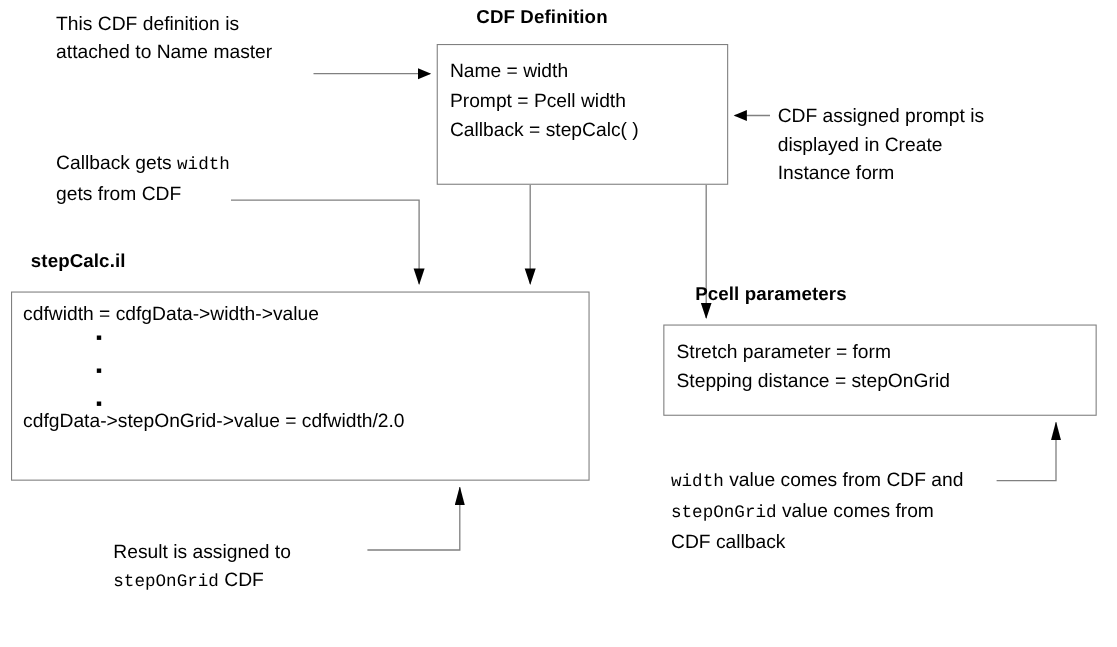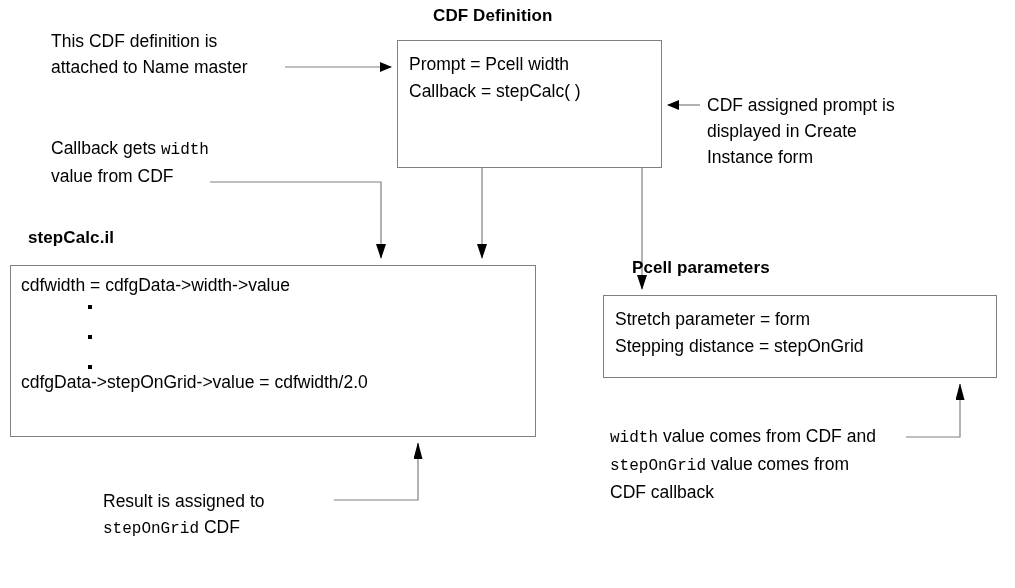--- a/index.html
+++ b/index.html
@@ -76,21 +76,21 @@
   #code-title     { left: 28px; top: 228px; }
   #code-box       { left: 10px; top: 265px; width: 526px; height: 172px; }
   #code-line-1    { left: 21px; top: 272px; }
   #code-dots      { left: 80px; top: 305px; width: 20px; }
   #code-line-2    { left: 21px; top: 369px; }
 
   #pcell-title    { left: 632px; top: 258px; }
   #pcell-box      { left: 603px; top: 295px; width: 394px; height: 83px; }
   #pcell-lines    { left: 615px; top: 306px; }
 
-  #note-attached  { left: 51px; top: 28px; }
+  #note-attached  { left: 51px; top: 8px; }
   #note-callback  { left: 51px; top: 135px; }
   #note-prompt    { left: 707px; top: 92px; }
   #note-result    { left: 103px; top: 488px; }
   #note-values    { left: 610px; top: 423px; }
 </style>
 </head>
 <body>
 
 <div id="canvas">
 
@@ -123,20 +123,21 @@
     <path d="M334,500 L418,500 L418,443" fill="none" stroke="#808080" stroke-width="1.2" marker-end="url(#arrow-u)"></path>
 
     <path d="M906,437 L960,437 L960,384" fill="none" stroke="#808080" stroke-width="1.2" marker-end="url(#arrow-u)"></path>
   </svg>
 
   <div class="box-title" id="cdf-title">CDF Definition</div>
 
   <div class="box" id="cdf-box"></div>
 
   <div class="boxtext" id="cdf-lines">
+    <div>Name = width</div>
     <div>Prompt = Pcell width</div>
     <div>Callback = stepCalc( )</div>
   </div>
 
   <div class="box-title" id="code-title">stepCalc.il</div>
 
   <div class="box" id="code-box"></div>
 
   <div class="boxtext" id="code-line-1">cdfwidth = cdfgData-&gt;width-&gt;value</div>
 
@@ -157,21 +158,21 @@
     <div>Stepping distance = stepOnGrid</div>
   </div>
 
   <div class="note" id="note-attached">
     <div>This CDF definition is</div>
     <div>attached to Name master</div>
   </div>
 
   <div class="note" id="note-callback">
     <div><span>Callback gets </span><span class="mono">width</span></div>
-    <div>value from CDF</div>
+    <div>gets from CDF</div>
   </div>
 
   <div class="note" id="note-prompt">
     <div>CDF assigned prompt is</div>
     <div>displayed in Create</div>
     <div>Instance form</div>
   </div>
 
   <div class="note" id="note-result">
     <div>Result is assigned to</div>

